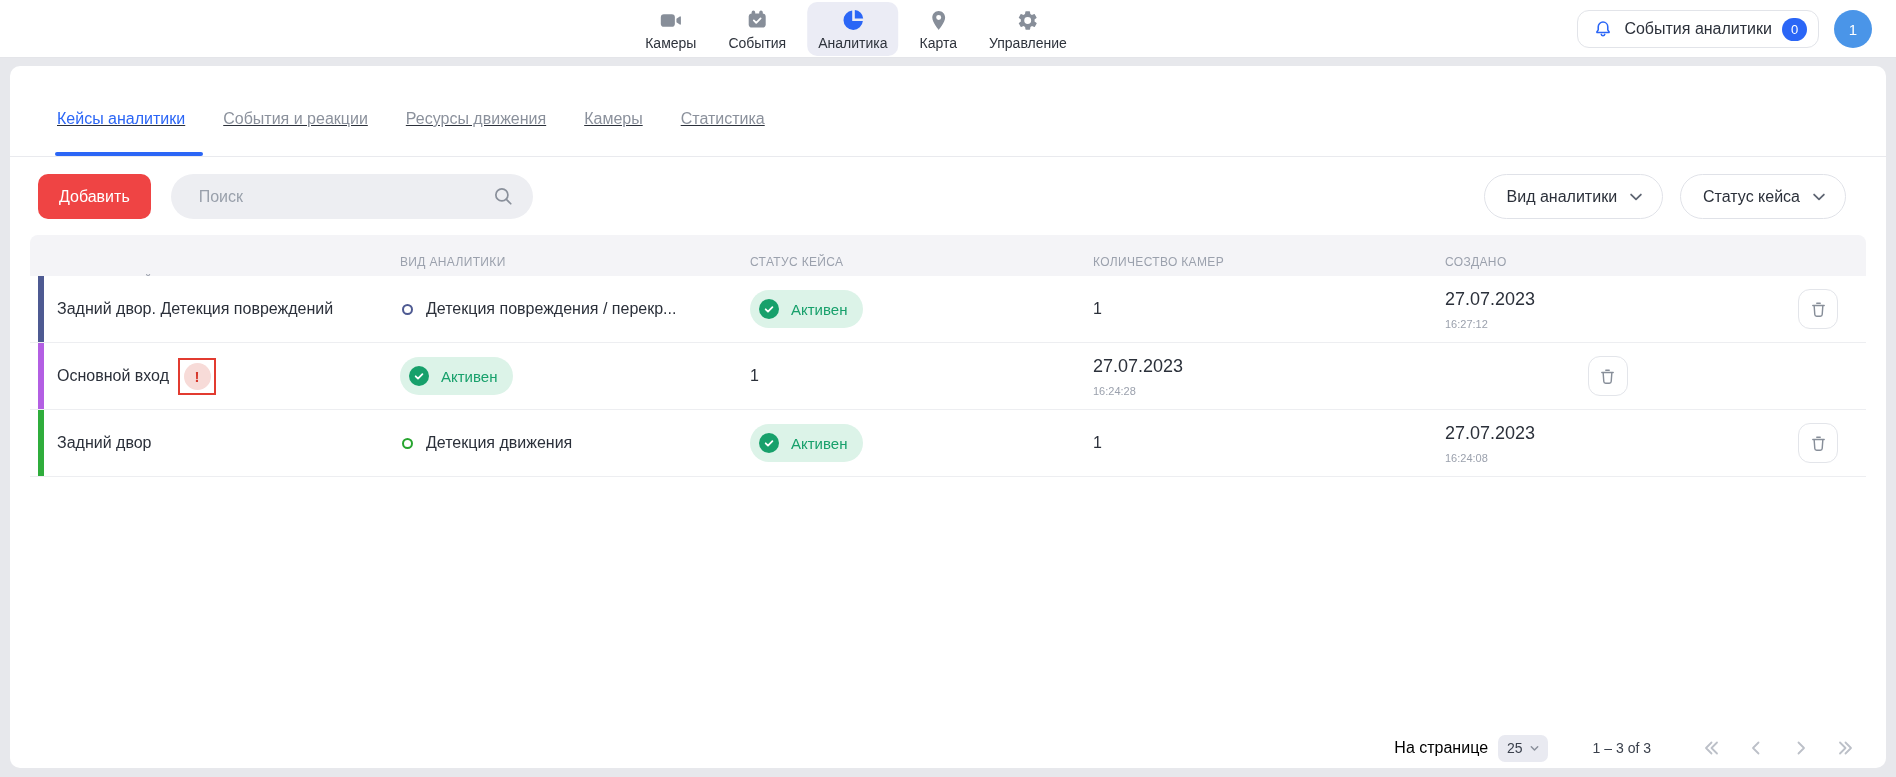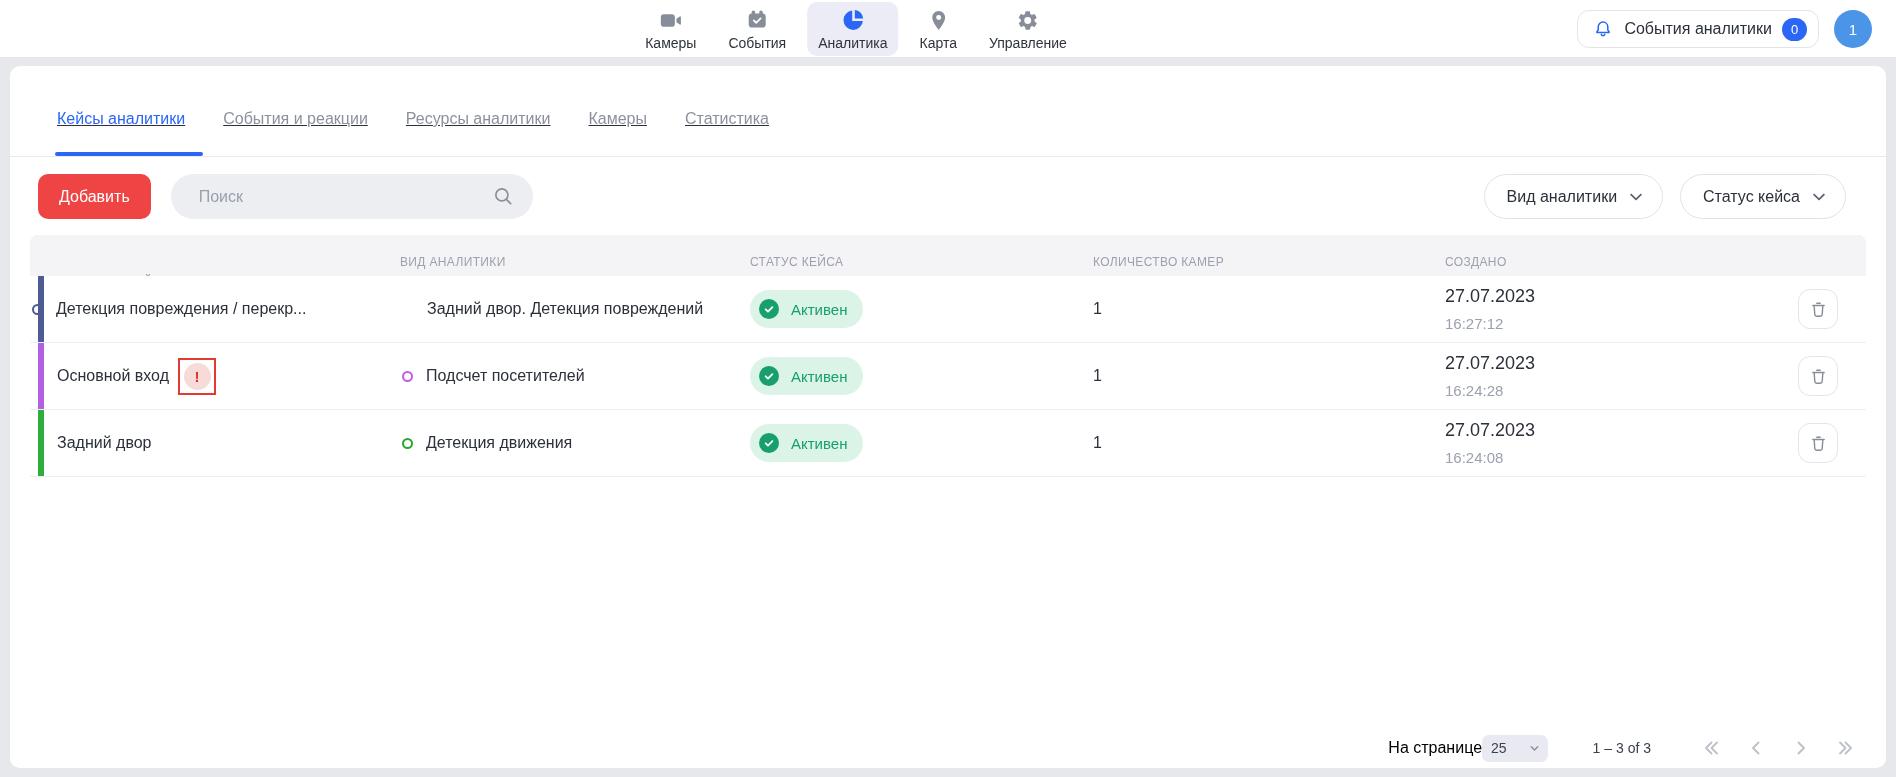--- a/index.html
+++ b/index.html
@@ -91,41 +91,41 @@
   .cell.name { padding-left: 27px; font-size: 16px; display: flex; align-items: center; }
   .cell.type { display: flex; align-items: center; gap: 13px; font-size: 16px; padding-left: 2px; }
   .ring { width: 11px; height: 11px; border: 2px solid #888; border-radius: 50%; flex: none; }
   .badge {
     display: inline-flex; align-items: center; gap: 12px; height: 38px; border-radius: 19px;
     background: #DCF3E8; padding: 0 16px 0 9px; color: #17A06B; font-size: 15px;
   }
   .chk { width: 20px; height: 20px; border-radius: 50%; background: #17A06B; display: flex; align-items: center; justify-content: center; }
   .cell.count { font-size: 16px; }
   .cell.created .d { font-size: 18px; color: #2B303A; }
-  .cell.created .t { font-size: 15px; color: #9BA1AD; margin-top: 8px; }
+  .cell.created .t { font-size: 11px; color: #9BA1AD; margin-top: 8px; }
   .cell.actions { display: flex; justify-content: center; }
   .trash-btn {
     width: 40px; height: 40px; border-radius: 12px; border: 1px solid #E3E5EA; background: #fff;
     display: flex; align-items: center; justify-content: center;
   }
   .alert-wrap {
     width: 38px; height: 37px; border: 2px solid #E23B30; margin-left: 9px;
     display: flex; align-items: center; justify-content: center; flex: none;
   }
   .alert-dot {
     width: 27px; height: 27px; border-radius: 50%; background: #F7DBD8; color: #D6382C;
     font-size: 15px; font-weight: 700; display: flex; align-items: center; justify-content: center;
   }
 
   
   .pagination { position: absolute; right: 30px; bottom: 5px; display: flex; align-items: center; height: 30px; }
   .pp-label { font-size: 16px; color: #000000; }
   .pp-select {
-    margin-left: 0; height: 27px; background: #E9EAF1; border-radius: 7px; border: none;
-    display: flex; align-items: center; gap: 22px; padding: 0 8px 0 9px; font-size: 14px; color: #3A404C;
+    margin-left: 10px; height: 27px; background: #E9EAF1; border-radius: 7px; border: none;
+    display: flex; align-items: center; gap: 6px; padding: 0 8px 0 9px; font-size: 14px; color: #3A404C;
   }
   .range { margin-left: 45px; font-size: 14px; color: #3A404C; }
   .pager { display: flex; gap: 25px; margin-left: 50px; align-items: center; }
   .pg-btn { background: none; border: none; padding: 0; display: flex; }
 </style>
 </head>
 <body>
 
 <header class="topbar">
   <nav class="nav">
@@ -189,21 +189,21 @@
     </button>
     <div class="avatar">1</div>
   </div>
 </header>
 
 <main class="panel">
 
   <div class="tabs">
     <div class="tab active">Кейсы аналитики</div>
     <div class="tab">События и реакции</div>
-    <div class="tab">Ресурсы аналитики</div>
+    <div class="tab">Ресурсы движения</div>
     <div class="tab">Камеры</div>
     <div class="tab">Статистика</div>
   </div>
 
   <div class="toolbar">
     <button class="btn-add">Добавить</button>
     <div class="search">
       <input type="text" placeholder="Поиск" style="">
       <span class="sicon">
         <svg width="21" height="21" viewBox="0 0 22 22">
@@ -237,27 +237,27 @@
       <div class="th">НАЗВАНИЕ КЕЙСА</div>
       <div class="th">ВИД АНАЛИТИКИ</div>
       <div class="th">СТАТУС КЕЙСА</div>
       <div class="th">КОЛИЧЕСТВО КАМЕР</div>
       <div class="th">СОЗДАНО</div>
       <div class="th"></div>
     </div>
 
     <div class="trow">
       <div class="accent" style="background: rgb(78, 90, 146);"></div>
+      <div class="cell name">
+          <span>Задний двор. Детекция повреждений</span>
+        </div>
       <div class="cell type">
         <span class="ring" style="border-color: rgb(78, 90, 146);"></span>
         <span>Детекция повреждения / перекр...</span>
       </div>
-      <div class="cell name">
-          <span>Задний двор. Детекция повреждений</span>
-        </div>
       <div class="cell">
         <span class="badge">
           <span class="chk">
             <svg width="12" height="12" viewBox="0 0 12 12">
                 <path d="M2.7 6.3l2.3 2.3 4.4-4.4" fill="none" stroke="#fff" stroke-width="1.8" stroke-linecap="round" stroke-linejoin="round"></path>
               </svg>
           </span>
           <span>Активен</span>
         </span>
       </div>
@@ -277,24 +277,20 @@
       </div>
     </div>
 
     <div class="trow">
       <div class="accent" style="background: rgb(179, 95, 227);"></div>
       <div class="cell name">
         <span>Основной вход</span>
         <span class="alert-wrap">
           <span class="alert-dot">!</span>
         </span>
-      </div>
-      <div class="cell type">
-        <span class="ring" style="border-color: rgb(192, 92, 228);"></span>
-        <span>Подсчет посетителей</span>
       </div>
       <div class="cell">
         <span class="badge">
           <span class="chk">
             <svg width="12" height="12" viewBox="0 0 12 12">
                 <path d="M2.7 6.3l2.3 2.3 4.4-4.4" fill="none" stroke="#fff" stroke-width="1.8" stroke-linecap="round" stroke-linejoin="round"></path>
               </svg>
           </span>
           <span>Активен</span>
         </span>

